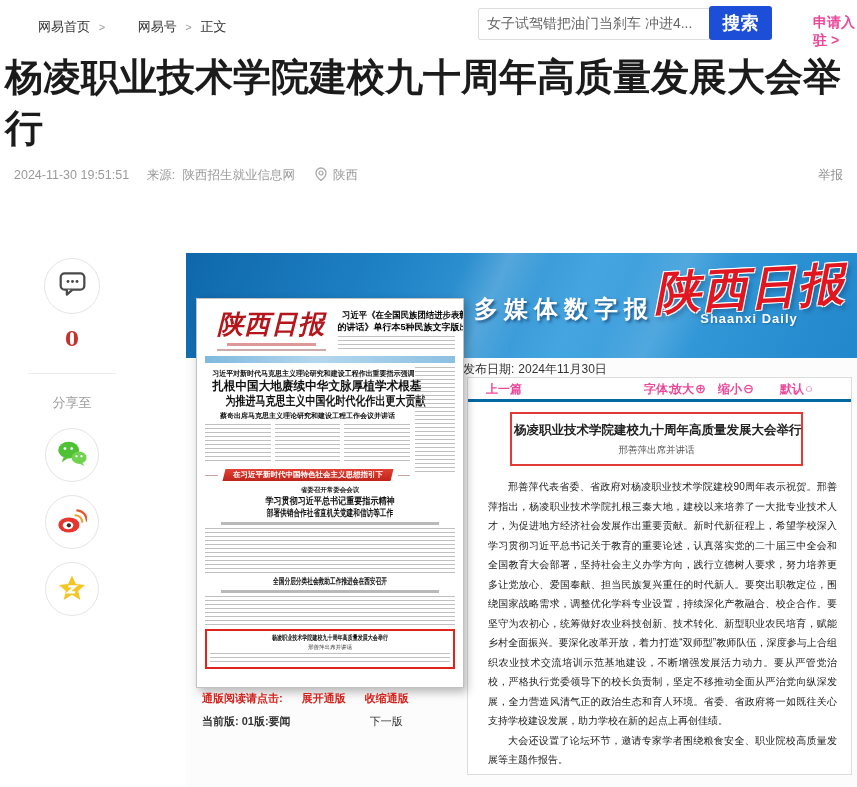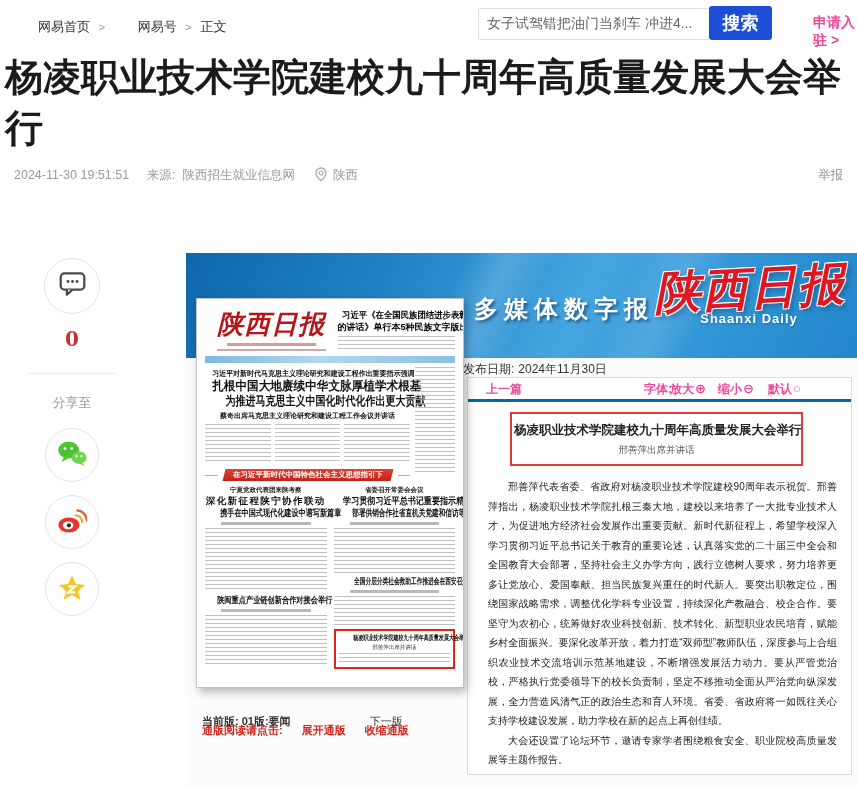--- a/index.html
+++ b/index.html
@@ -60,21 +60,21 @@
   .ep-date{position:absolute;left:277px;top:108px;font-size:12px;color:#333;}
   .ep-date span{margin-right:4px;}
 
   .ep-panel{position:absolute;left:281px;top:124px;width:385px;height:398px;background:#fff;
         border:1px solid #dcdcdc;box-sizing:border-box;z-index:2;}
   .ep-toolbar{position:relative;height:21px;border-bottom:3px solid #0369a1;font-size:12px;color:#ec4899;font-weight:bold;}
   .ep-toolbar .prev{position:absolute;left:18px;top:3px;}
   .ep-toolbar .flabel{position:absolute;left:162px;top:3px;margin-left:14px;}
   .ep-toolbar .fc{position:absolute;top:3px;white-space:nowrap;}
   .ep-toolbar .fc .g{font-size:13px;margin-left:1px;}
-  .fc0{left:202px;} .fc1{left:250px;} .fc2{left:300px;}
+  .fc0{left:202px;} .fc1{left:250px;} .fc2{left:312px;}
   .ep-redbox{margin:10px 48px 0 42px;border:2px solid #e23b35;text-align:center;padding:8px 2px 7px;}
   .ep-redbox .h{font-size:12.5px;font-weight:700;color:#222;white-space:nowrap;}
   .ep-redbox .s{font-size:9.5px;color:#555;margin-top:5px;}
   .ep-body{padding:11px 14px 0 20px;font-size:10px;line-height:19.5px;color:#1a1a1a;text-align:justify;}
   .ep-body p{margin:0;text-indent:2em;}
 
   
   .thumb{position:absolute;left:10px;top:45px;width:268px;height:390px;background:#fff;
         border:1px solid #c2c2c2;box-shadow:3px 4px 9px rgba(0,0,0,.28);box-sizing:border-box;
         padding:7px 8px;overflow:hidden;z-index:3;color:#111;}
@@ -116,21 +116,21 @@
   .np-subline{height:3px;background:#b9b9b9;margin:3px 16px;}
   .np-col .l1{height:64px;margin-top:2px;}
   .np-col .l2{height:50px;margin-top:2px;}
   .np-col .l3{height:46px;margin-top:2px;}
   .np-col .l4{height:30px;margin-top:2px;}
   .np-redbox{border:2px solid #e0241b;padding:2px 1px;text-align:center;margin-top:3px;}
   .np-redbox .h{font-size:7px;font-weight:700;}
   .np-redbox .s{font-size:5.5px;color:#333;margin-top:1px;}
   .np-redbox .lines{height:12px;margin:2px 2px 0;}
 
-  .t-foot1{position:absolute;left:16px;top:438px;font-size:11px;font-weight:700;color:#d5231d;z-index:3;white-space:nowrap;margin-top:32px;}
+  .t-foot1{position:absolute;left:16px;top:438px;font-size:11px;font-weight:700;color:#d5231d;z-index:3;white-space:nowrap;}
   .t-foot1 a{color:#d5231d;margin-left:16px;}
   .t-foot2{position:absolute;left:16px;top:461px;font-size:11px;font-weight:700;color:#333;z-index:3;white-space:nowrap;text-align:right;}
   .t-foot2 .next{margin-left:76px;font-weight:400;color:#333;}
 </style>
 </head>
 <body>
 
 <div id="page">
 
   <nav class="breadcrumb">
@@ -270,30 +270,20 @@
             <div class="np-banner"><i>在习近平新时代中国特色社会主义思想指引下</i></div>
             <div class="dash"></div>
           </div>
         </div>
         <div class="np-rail">
             <div class="lines"></div>
           </div>
       </div>
       <div class="np-band5">
         <div class="np-col">
-          <span class="np-kicker2 fit">宁夏党政代表团来陕考察</span>
-          <span class="np-h2 ls fit">深化新征程陕宁协作联动</span>
-          <span class="np-h2 fit sx75">携手在中国式现代化建设中谱写新篇章</span>
-          <div class="np-subline"></div>
-          <div class="lines l1"></div>
-          <span class="np-h3 fit sx80">陕闽重点产业链创新合作对接会举行</span>
-          <div class="np-subline"></div>
-          <div class="lines l2"></div>
-        </div>
-        <div class="np-col">
           <span class="np-kicker2 fit">省委召开常委会会议</span>
           <span class="np-h2 fit sx85">学习贯彻习近平总书记重要指示精神</span>
           <span class="np-h2 fit sx70">部署供销合作社省直机关党建和信访等工作</span>
           <div class="np-subline"></div>
           <div class="lines l3"></div>
           <span class="np-h4 fit sx67">全国分层分类社会救助工作推进会在西安召开</span>
           <div class="np-subline"></div>
           <div class="lines l4"></div>
           <div class="np-redbox">
             <span class="h fit sx72">杨凌职业技术学院建校九十周年高质量发展大会举行</span>

